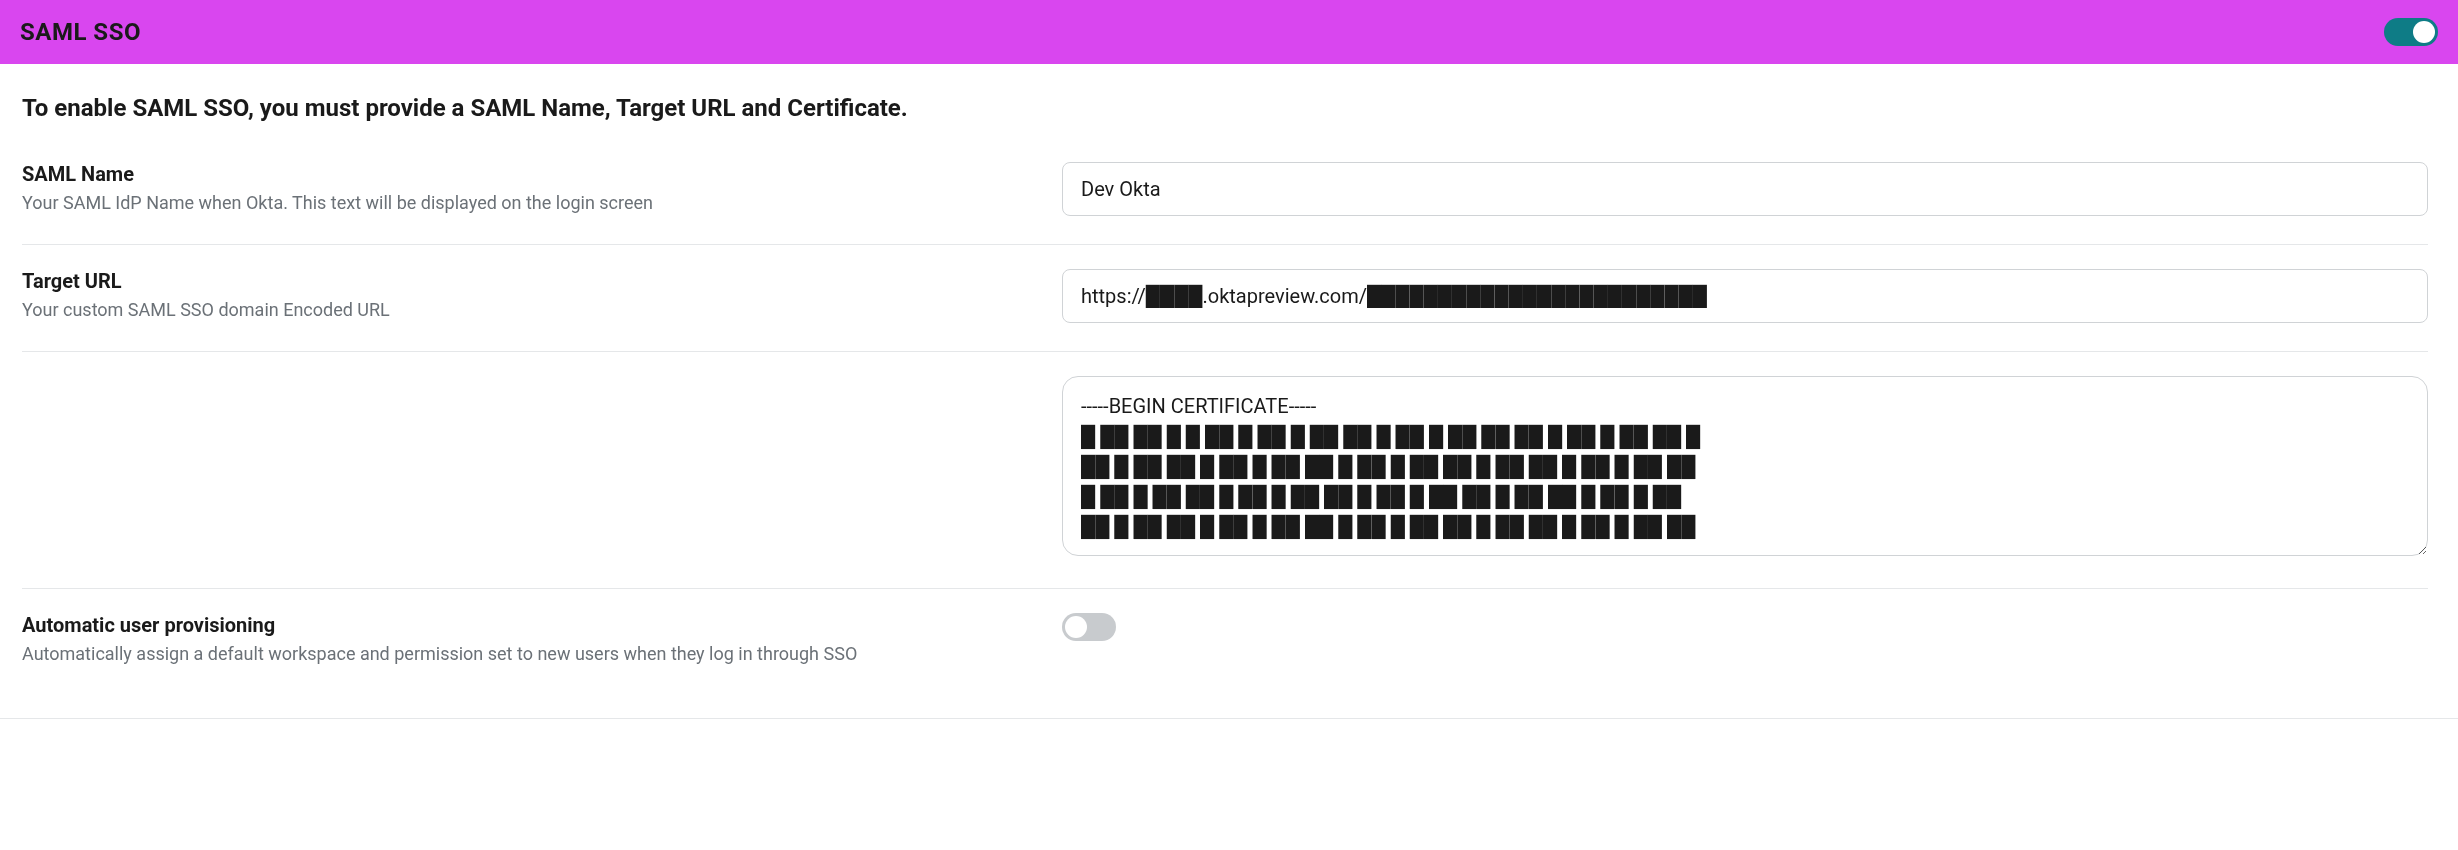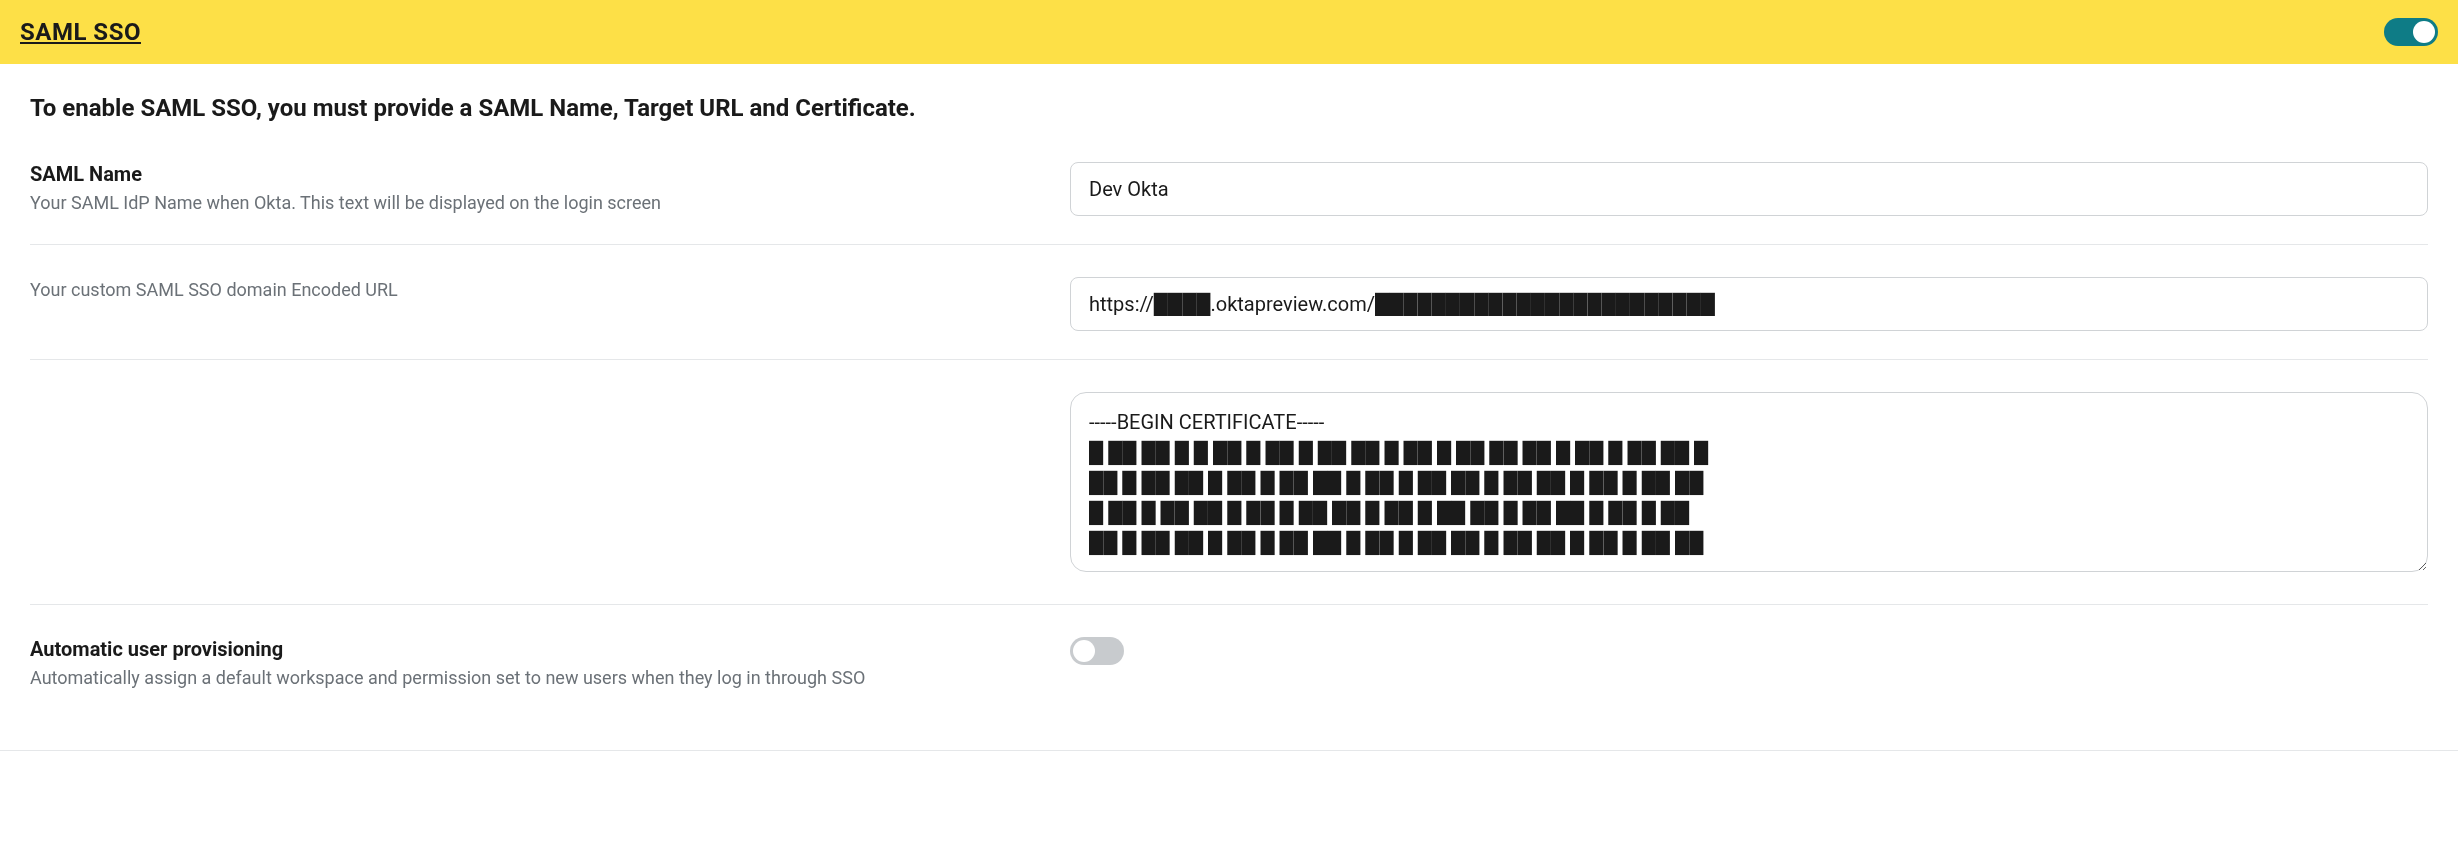--- a/index.html
+++ b/index.html
@@ -6,25 +6,24 @@
       box-sizing: border-box;
       margin: 0;
       padding: 0;
     }
     body {
       font-family: -apple-system, BlinkMacSystemFont, "Segoe UI", Roboto, Helvetica, Arial, sans-serif;
       background: #ffffff;
       color: #1a1a1a;
     }
     .header-bar {
-      background: #fde047;
+      background: #d946ef;
       padding: 18px 20px;
       display: flex;
       justify-content: space-between;
-      text-decoration: underline;
     }
     .header-title {
       font-size: 24px;
       font-weight: 700;
       color: #1a1a1a;
       letter-spacing: 0.5px;
     }
     .toggle {
       position: relative;
       width: 54px;
@@ -48,34 +47,34 @@
       border-radius: 50%;
       transition: left 0.2s;
     }
     .toggle.on .toggle-knob {
       left: 29px;
     }
     .toggle.off .toggle-knob {
       left: 3px;
     }
     .content {
-      padding: 30px 30px 0 30px;
+      padding: 30px 30px 0 22px;
     }
     .instruction {
       font-size: 24px;
       font-weight: 700;
       color: #1a1a1a;
       margin-bottom: 40px;
     }
     .field-row {
       display: flex;
       align-items: flex-start;
       padding: 0 0 28px 0;
       border-bottom: 1px solid #e5e7e9;
-      margin-bottom: 32px;
+      margin-bottom: 24px;
     }
     .field-row.last {
       border-bottom: none;
     }
     .field-label-col {
       width: 1040px;
       flex-shrink: 0;
       padding-right: 40px;
     }
     .field-label {
@@ -136,20 +135,21 @@
       <div class="field-label">SAML Name</div>
       <div class="field-desc">Your SAML IdP Name when Okta. This text will be displayed on the login screen</div>
     </div>
     <div class="field-input-col">
       <input type="text" value="Dev Okta" style="">
     </div>
   </div>
 
   <div class="field-row">
     <div class="field-label-col">
+      <div class="field-label">Target URL</div>
       <div class="field-desc">Your custom SAML SSO domain Encoded URL</div>
     </div>
     <div class="field-input-col">
       <input type="text" value="https://████.oktapreview.com/████████████████████████" style="">
     </div>
   </div>
 
   <div class="field-row">
     <div class="field-label-col">
     </div>

